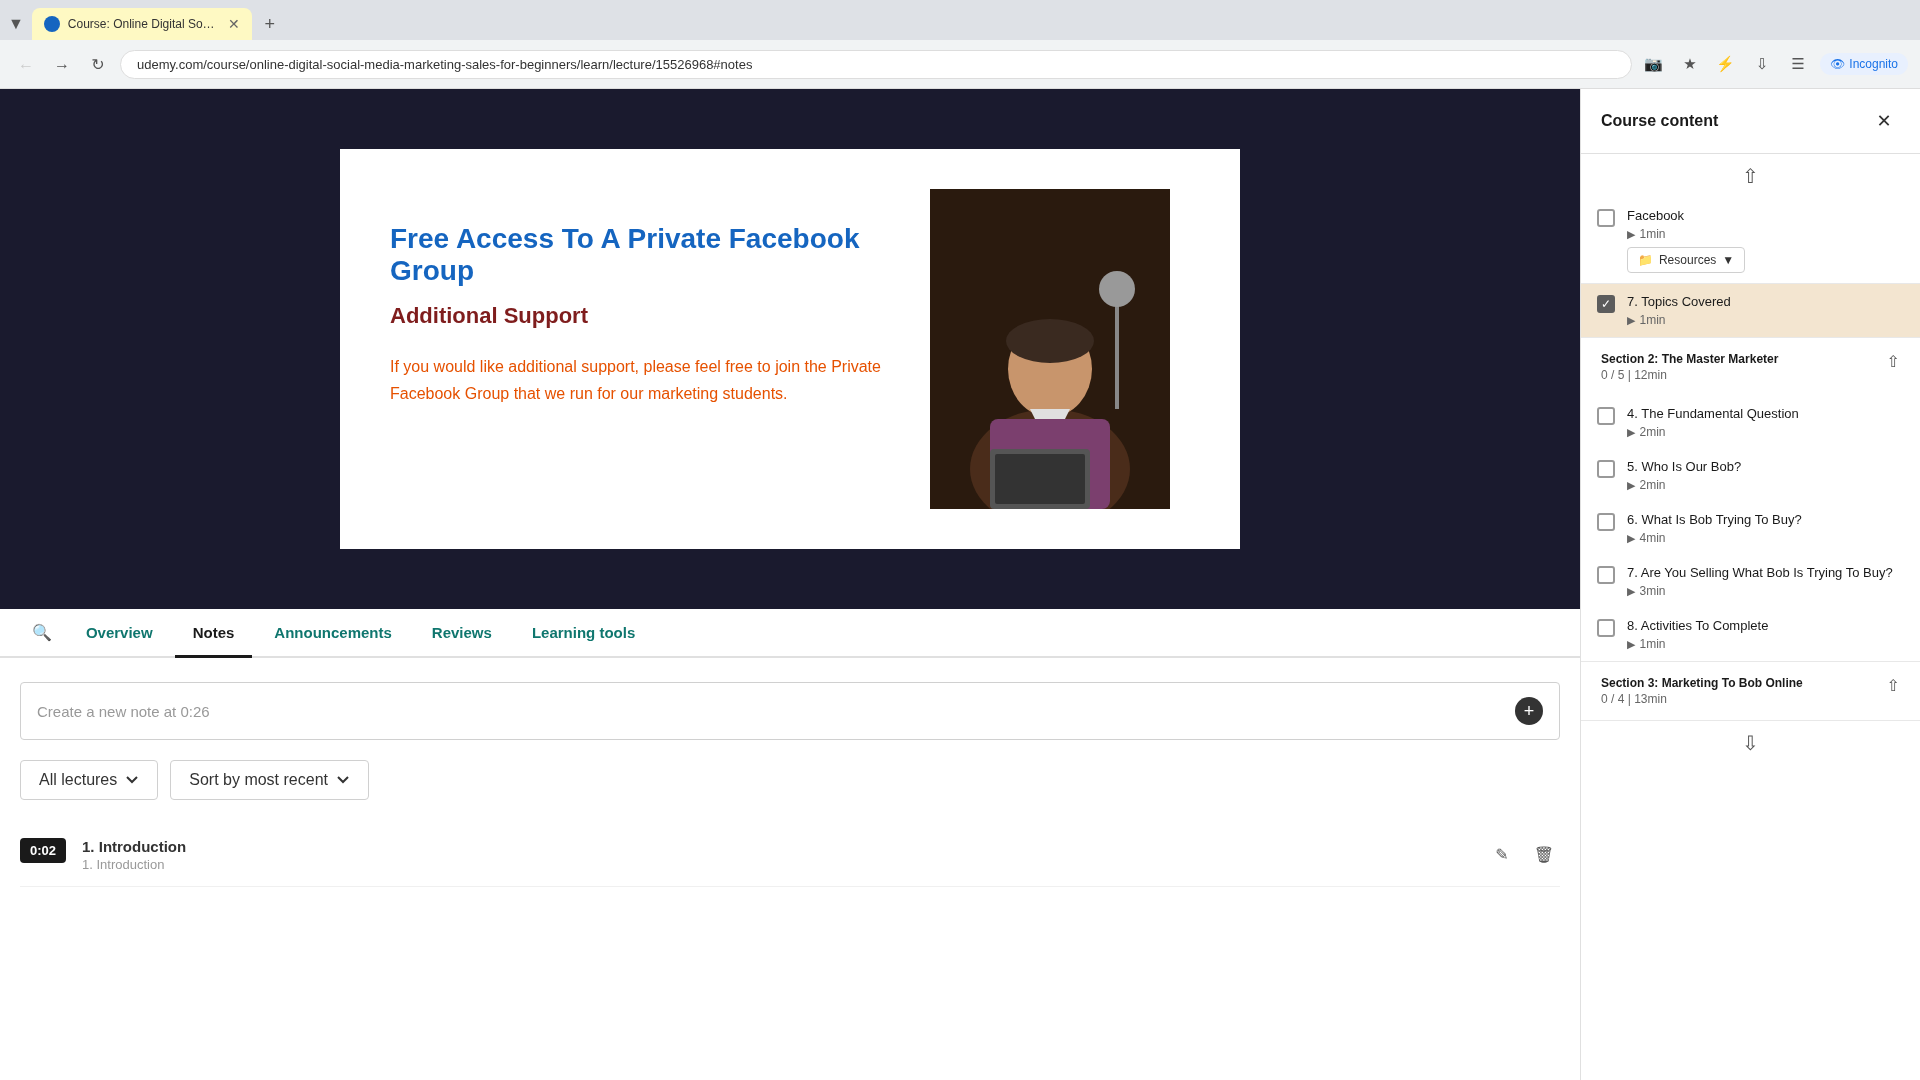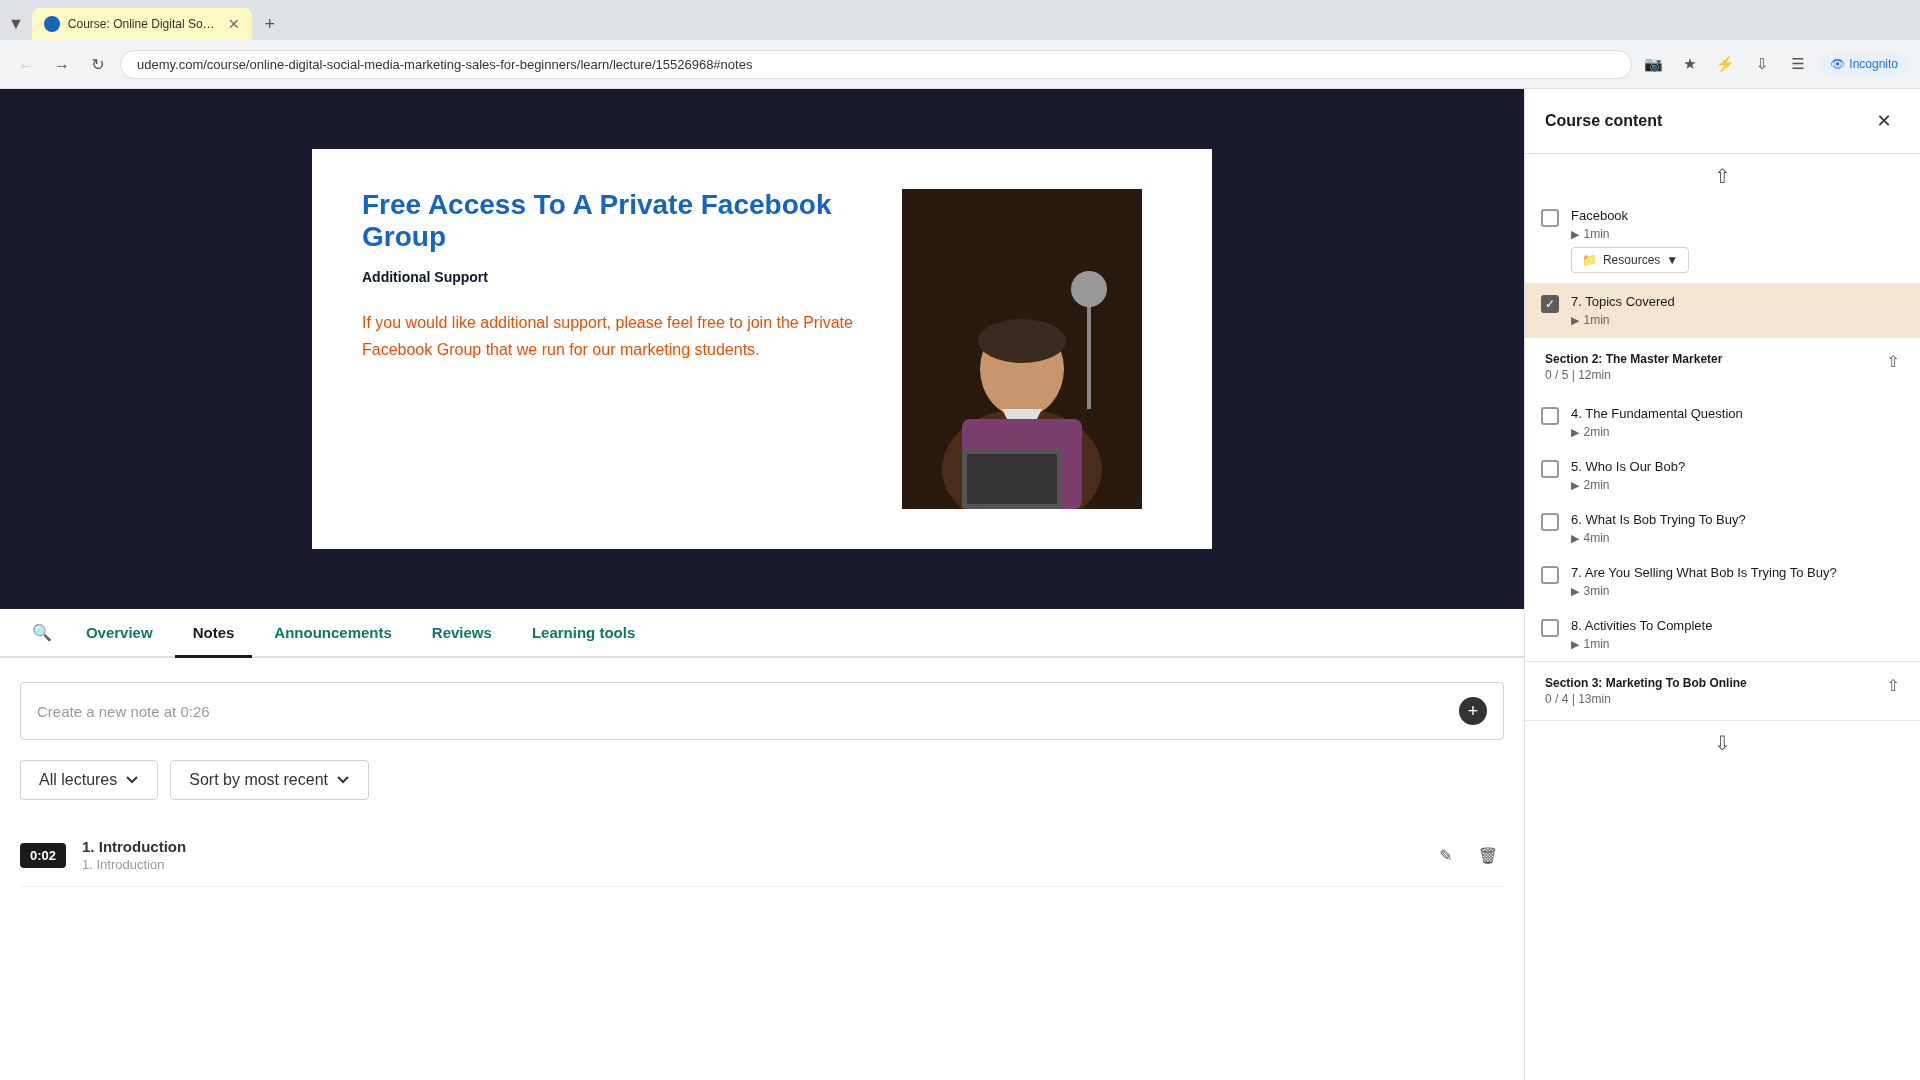--- a/index.html
+++ b/index.html
@@ -25,50 +25,50 @@
 
     
     .main-layout { display: flex; height: calc(1080px - 88px); }
 
     
     .content-area { flex: 1; overflow-y: auto; }
     .video-container { background: #1a1a2e; position: relative; height: 520px; display: flex; align-items: center; justify-content: center; overflow: hidden; }
     .video-slide { width: 100%; height: 100%; background: #1a1a2e; display: flex; align-items: center; justify-content: center; }
     .slide-content { background: #fff; padding: 40px 50px; max-width: 900px; width: 100%; min-height: 400px; display: flex; gap: 40px; }
     .slide-text { flex: 1; }
-    .slide-title { color: #1565c0; font-size: 28px; font-weight: 700; margin-bottom: 16px; }
-    .slide-subtitle { color: #0f172a; font-size: 14px; font-weight: 700; margin-bottom: 24px; }
+    .slide-title { color: #1565c0; font-size: 28px; font-weight: 700; margin-bottom: 16px; margin-top: 34px; }
+    .slide-subtitle { color: #7f1d1d; font-size: 22px; font-weight: 700; margin-bottom: 24px; }
     .slide-body { color: #e65100; font-size: 16px; line-height: 1.7; font-weight: 500; }
     .slide-image { width: 260px; display: flex; align-items: flex-end; }
 
     
     .tab-navigation { border-bottom: 2px solid #e0e0e0; padding: 0 20px; display: flex; align-items: center; gap: 4px; background: #fff; }
     .search-icon-tab { padding: 14px 12px; color: #555; cursor: pointer; font-size: 16px; }
     .nav-tab { padding: 14px 18px; font-size: 15px; color: #0f766e; cursor: pointer; border-bottom: 3px solid transparent; margin-bottom: -2px; font-weight: 700; }
     .nav-tab.active { color: #1a1a1a; font-weight: 600; border-bottom-color: #1a1a1a; }
 
     
     .notes-section { padding: 24px 20px; background: #fff; }
     .new-note-input { display: flex; align-items: center; border: 1px solid #d0d0d0; border-radius: 4px; padding: 14px 16px; margin-bottom: 20px; gap: 28px; cursor: text; }
     .new-note-placeholder { flex: 1; color: #999; font-size: 15px; }
     .add-note-btn { width: 28px; height: 28px; background: #333; border-radius: 50%; display: flex; align-items: center; justify-content: center; color: #fff; font-size: 18px; cursor: pointer; flex-shrink: 0; }
 
     .filter-row { display: flex; gap: 12px; margin-bottom: 24px; }
     .filter-btn { display: flex; align-items: center; gap: 8px; padding: 10px 18px; border: 1px solid #d0d0d0; border-radius: 4px; font-size: 16px; cursor: pointer; background: #fff; color: #333; }
     .filter-btn svg { width: 14px; height: 14px; }
 
-    .note-item { display: flex; align-items: center; gap: 16px; padding: 14px 0; border-bottom: 1px solid #f0f0f0; }
+    .note-item { display: flex; align-items: flex-start; gap: 16px; padding: 14px 0; border-bottom: 1px solid #f0f0f0; }
     .note-timestamp { background: #1a1a1a; color: #fff; padding: 5px 10px; border-radius: 4px; font-size: 13px; font-weight: 600; white-space: nowrap; }
     .note-title { font-size: 15px; font-weight: 600; color: #333; }
     .note-subtitle { font-size: 13px; color: #999; margin-top: 2px; }
     .note-actions { margin-left: auto; display: flex; gap: 10px; }
     .note-action-btn { width: 32px; height: 32px; display: flex; align-items: center; justify-content: center; cursor: pointer; color: #555; font-size: 16px; border-radius: 4px; }
 
     
-    .course-sidebar { width: 396px; flex-shrink: 0; border-left: 1px solid #e0e0e0; overflow-y: auto; background: #fff; }
+    .course-sidebar { width: 340px; flex-shrink: 0; border-left: 1px solid #e0e0e0; overflow-y: auto; background: #fff; }
     .sidebar-header { display: flex; align-items: center; justify-content: space-between; padding: 16px 20px; border-bottom: 1px solid #e0e0e0; }
     .sidebar-title { font-size: 16px; font-weight: 700; color: #1a1a1a; }
     .close-sidebar-btn { width: 32px; height: 32px; display: flex; align-items: center; justify-content: center; cursor: pointer; color: #333; font-size: 18px; border-radius: 4px; }
 
     .section-item { border-bottom: 1px solid #e8e8e8; }
     .section-header { display: flex; align-items: flex-start; justify-content: space-between; padding: 14px 20px; cursor: pointer; }
     .section-title { font-size: 12px; font-weight: 700; color: #1a1a1a; }
     .section-meta { font-size: 12px; color: #666; margin-top: 2px; }
     .section-chevron { color: #555; font-size: 16px; flex-shrink: 0; }
 

